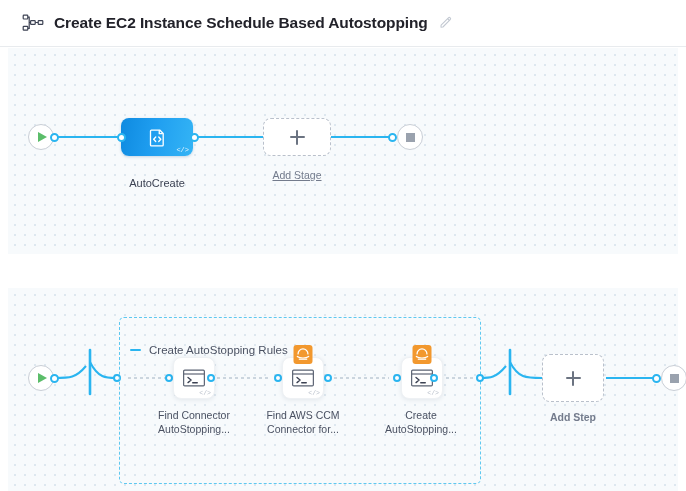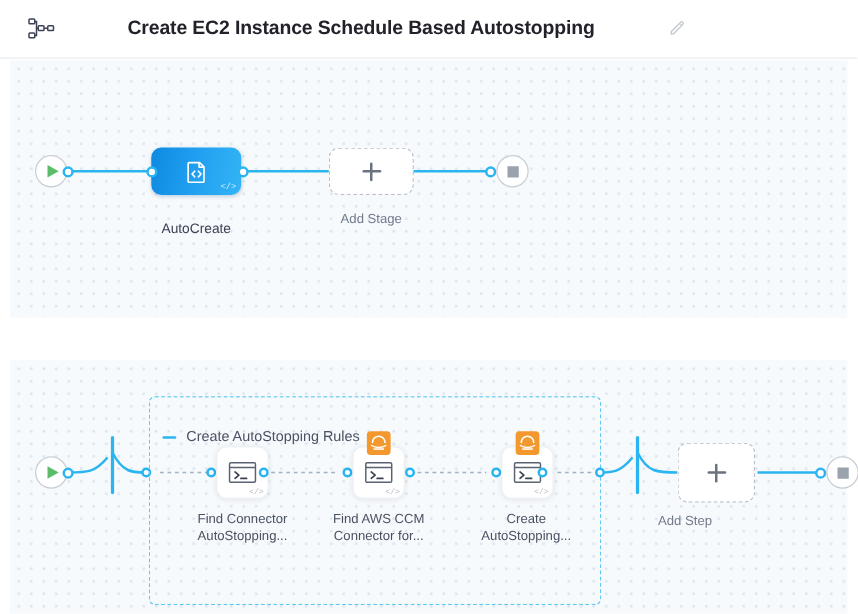--- a/index.html
+++ b/index.html
@@ -11,21 +11,20 @@
   }
 
   
   .header {
     position: absolute; left: 0; top: 0;
     width: 686px; height: 47px;
     background: #ffffff;
     border-bottom: 1px solid #e8ebee;
     display: flex; align-items: center;
     padding-left: 22px;
-    gap: 48px;
   }
   .pipeline-icon { width: 22px; height: 18px; flex: 0 0 auto; margin-right: 10px; }
   .header-title {
     font-size: 15.5px; font-weight: bold; color: #22222a;
     letter-spacing: -0.1px; white-space: nowrap;
   }
   .edit-pencil { width: 14px; height: 14px; margin-left: 11px; flex: 0 0 auto; cursor: pointer; }
 
   
   .canvas {
@@ -174,21 +173,21 @@
       <span class="code-badge">&lt;/&gt;</span>
     </div>
     <div class="port" style="left:109px; top:84.5px;"></div>
     <div class="port" style="left:182px; top:84.5px;"></div>
     <div class="caption stage-cap" style="left:93px; top:128px; width:112px;">AutoCreate</div>
 
     <div class="add-node" style="left:255px; top:70px; width:68px; height:38px;">
       <span class="plus-h"></span>
       <span class="plus-v"></span>
     </div>
-    <div class="caption muted" style="left:235px; top:120px; width:108px;">Add Stage</div>
+    <div class="caption muted" style="left:235px; top:120px; width:108px;text-decoration:underline;">Add Stage</div>
 
     <div class="port" style="left:380px; top:84.5px;"></div>
     <div class="round-node" style="left:389px; top:76px;">
       <span class="stop-sq"></span>
     </div>
   </div>
 </div>
 
 <div class="canvas" id="canvas-bottom">
   <svg class="edges" width="670" height="203">
@@ -278,20 +277,20 @@
     <div class="port sm" style="left:422px; top:86px;"></div>
     <div class="caption" style="left:358px; top:120px; width:110px;">Create
 AutoStopping...</div>
 
     <div class="port sm" style="left:468px; top:86px;"></div>
 
     <div class="add-node" style="left:534px; top:66px; width:62px; height:48px;">
       <span class="plus-h"></span>
       <span class="plus-v"></span>
     </div>
-    <div class="caption muted" style="left:486px; top:122px; width:108px;">Add Step</div>
+    <div class="caption muted" style="left:511px; top:122px; width:108px;font-weight:bold;">Add Step</div>
 
     <div class="port" style="left:644px; top:85.5px;"></div>
     <div class="round-node" style="left:653px; top:77px;">
       <span class="stop-sq"></span>
     </div>
   </div>
 </div>
 
 </body></html>

